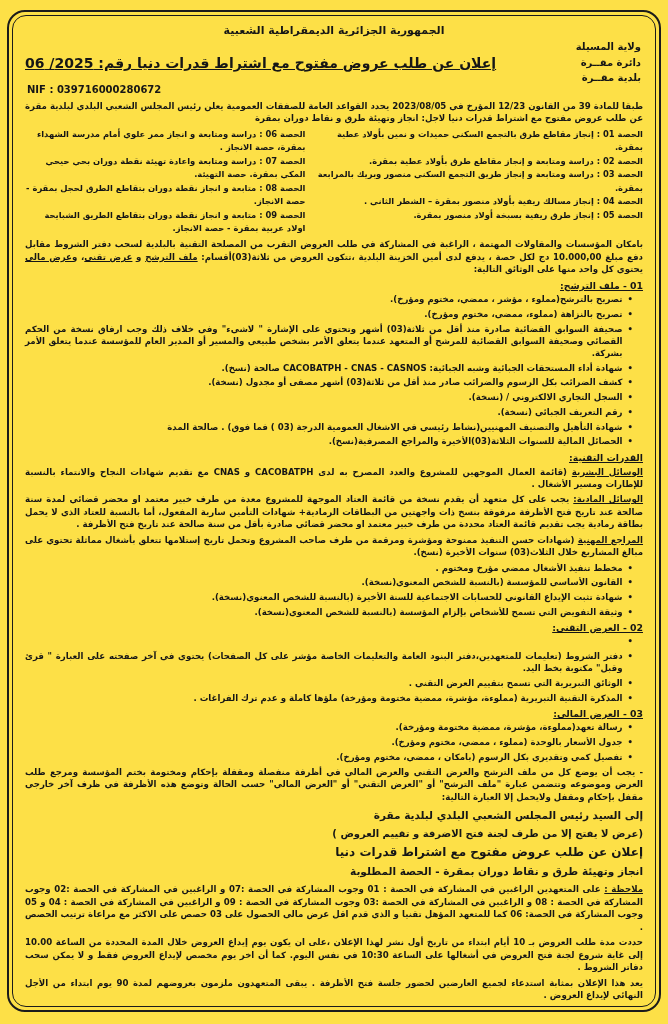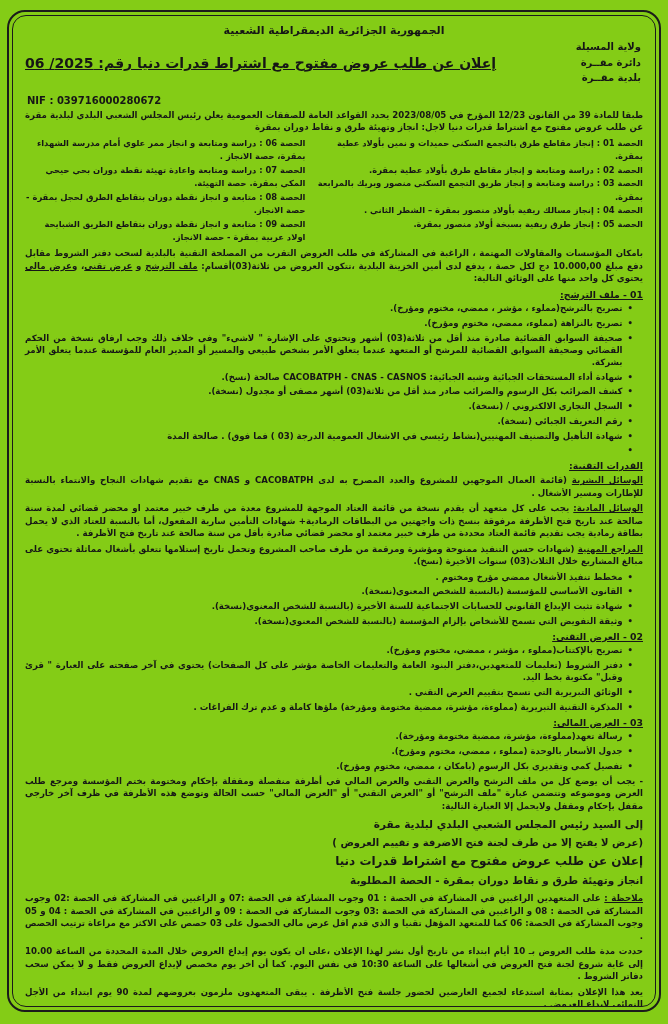--- a/index.html
+++ b/index.html
@@ -1,26 +1,26 @@
 <!DOCTYPE html>
 <html lang="ar" dir="rtl"><head>
 <meta charset="utf-8">
 <style>
   html,body{margin:0;padding:0;background:#ededea;}
-  .page{width:668px;height:1024px;background:#84cc16;position:relative;margin:0 auto;
+  .page{width:668px;height:1024px;background:#fde047;position:relative;margin:0 auto;
         font-family:"DejaVu Sans",sans-serif;color:#161616;direction:rtl;overflow:hidden;}
   .frame-outer{position:absolute;top:10px;right:7px;left:7px;bottom:12px;
         border:2.5px solid #1b1b1b;border-radius:18px;}
   .frame-inner{position:absolute;inset:3px;border:1.3px solid #1b1b1b;border-radius:14px;
         padding:6px 12px 6px 12px;box-sizing:border-box;overflow:hidden;}
   .republic{text-align:center;font-weight:700;font-size:11px;margin-top:2px;}
   .header-zone{position:relative;min-height:58px;margin-top:2px;}
   .admin-block{position:absolute;right:2px;top:0;font-weight:700;font-size:10px;line-height:1.55;}
   .notice-title{text-align:left;font-weight:700;font-size:14px;text-decoration:underline;padding-top:16px;}
-  .nif-line{direction:ltr;text-align:left;font-weight:700;font-size:10px;margin:24px 0 0 2px;}
+  .nif-line{direction:ltr;text-align:left;font-weight:700;font-size:10px;margin:13px 0 0 2px;}
   p.par{margin:3px 0;font-size:8.6px;font-weight:700;line-height:1.45;text-align:justify;}
   .intro{margin-top:5px;}
   .lots{display:flex;gap:10px;margin:2px 0 3px 0;}
   .lots-col{font-size:8.4px;font-weight:700;line-height:1.6;}
   .lots-col.right{flex:0 0 53%;text-align:right;}
   .lots-col.left{flex:1;text-align:right;}
   .lot-line{white-space:normal;}
   .sec-heading{font-size:9.3px;font-weight:700;text-decoration:underline;margin:4px 0 2px 0;}
   ul.blist{list-style:none;margin:0 0 2px 0;padding:0 10px 0 0;}
   ul.blist li{display:flex;gap:5px;font-size:8.6px;font-weight:700;line-height:1.42;
@@ -105,20 +105,21 @@
         <li>
             <span class="bullet">•</span>
             <span>رقم التعريف الجبائي (نسخة).</span>
           </li>
         <li>
             <span class="bullet">•</span>
             <span>شهادة التأهيل والتصنيف المهنيين(نشاط رئيسي في الاشغال العمومية الدرجة (03 ) فما فوق) . صالحة المدة</span>
           </li>
         <li>
             <span class="bullet">•</span>
+            <span>الحصائل المالية للسنوات الثلاثة(03)الأخيرة والمراجع المصرفية(نسخ).</span>
           </li>
       </ul>
 
       <div class="sec-heading">القدرات التقنية:</div>
       <p class="par"><span class="lead-u">الوسائل البشرية</span><span> (قائمة العمال الموجهين للمشروع والعدد المصرح به لدى CACOBATPH و CNAS مع تقديم شهادات النجاح والانتماء بالنسبة للإطارات ومسير الأشغال .</span></p>
       <p class="par"><span class="lead-u">الوسائل المادية:</span><span> يجب على كل متعهد أن يقدم نسخة من قائمة العتاد الموجهة للمشروع معدة من طرف خبير معتمد او محضر قضائي لمدة سنة صالحة عند تاريخ فتح الأظرفة مرفوقة بنسخ ذات واجهتين من البطاقات الرمادية+ شهادات التأمين سارية المفعول، أما بالنسبة للعتاد الذي لا يحمل بطاقة رمادية يجب تقديم قائمة العتاد محددة من طرف خبير معتمد او محضر قضائي صادرة بأقل من سنة صالحة عند تاريخ فتح الأظرفة .</span></p>
       <p class="par"><span class="lead-u">المراجع المهنية</span><span> (شهادات حسن التنفيذ ممنوحة ومؤشرة ومرقمة من طرف صاحب المشروع وتحمل تاريخ إستلامها تتعلق بأشغال مماثلة تحتوي على مبالغ المشاريع خلال الثلاث(03) سنوات الأخيرة (نسخ).</span></p>
 
       <ul class="blist">
         <li>
@@ -136,21 +137,20 @@
         <li>
             <span class="bullet">•</span>
             <span>وثيقة التفويض التي تسمح للأشخاص بإلزام المؤسسة (بالنسبة للشخص المعنوي(نسخة).</span>
           </li>
       </ul>
 
       <div class="sec-heading">02 - العرض التقني:</div>
       <ul class="blist">
         <li>
             <span class="bullet">•</span>
-            <span>تصريح بالإكتتاب(مملوء ، مؤشر ، ممضي، مختوم ومؤرخ).</span>
           </li>
         <li>
             <span class="bullet">•</span>
             <span>دفتر الشروط (تعليمات للمتعهدين،دفتر البنود العامة والتعليمات الخاصة مؤشر على كل الصفحات) يحتوي في آخر صفحته على العبارة " قرئ وقبل" مكتوبة بخط اليد.</span>
           </li>
         <li>
             <span class="bullet">•</span>
             <span>الوثائق التبريرية التي تسمح بتقييم العرض التقني .</span>
           </li>
         <li>

